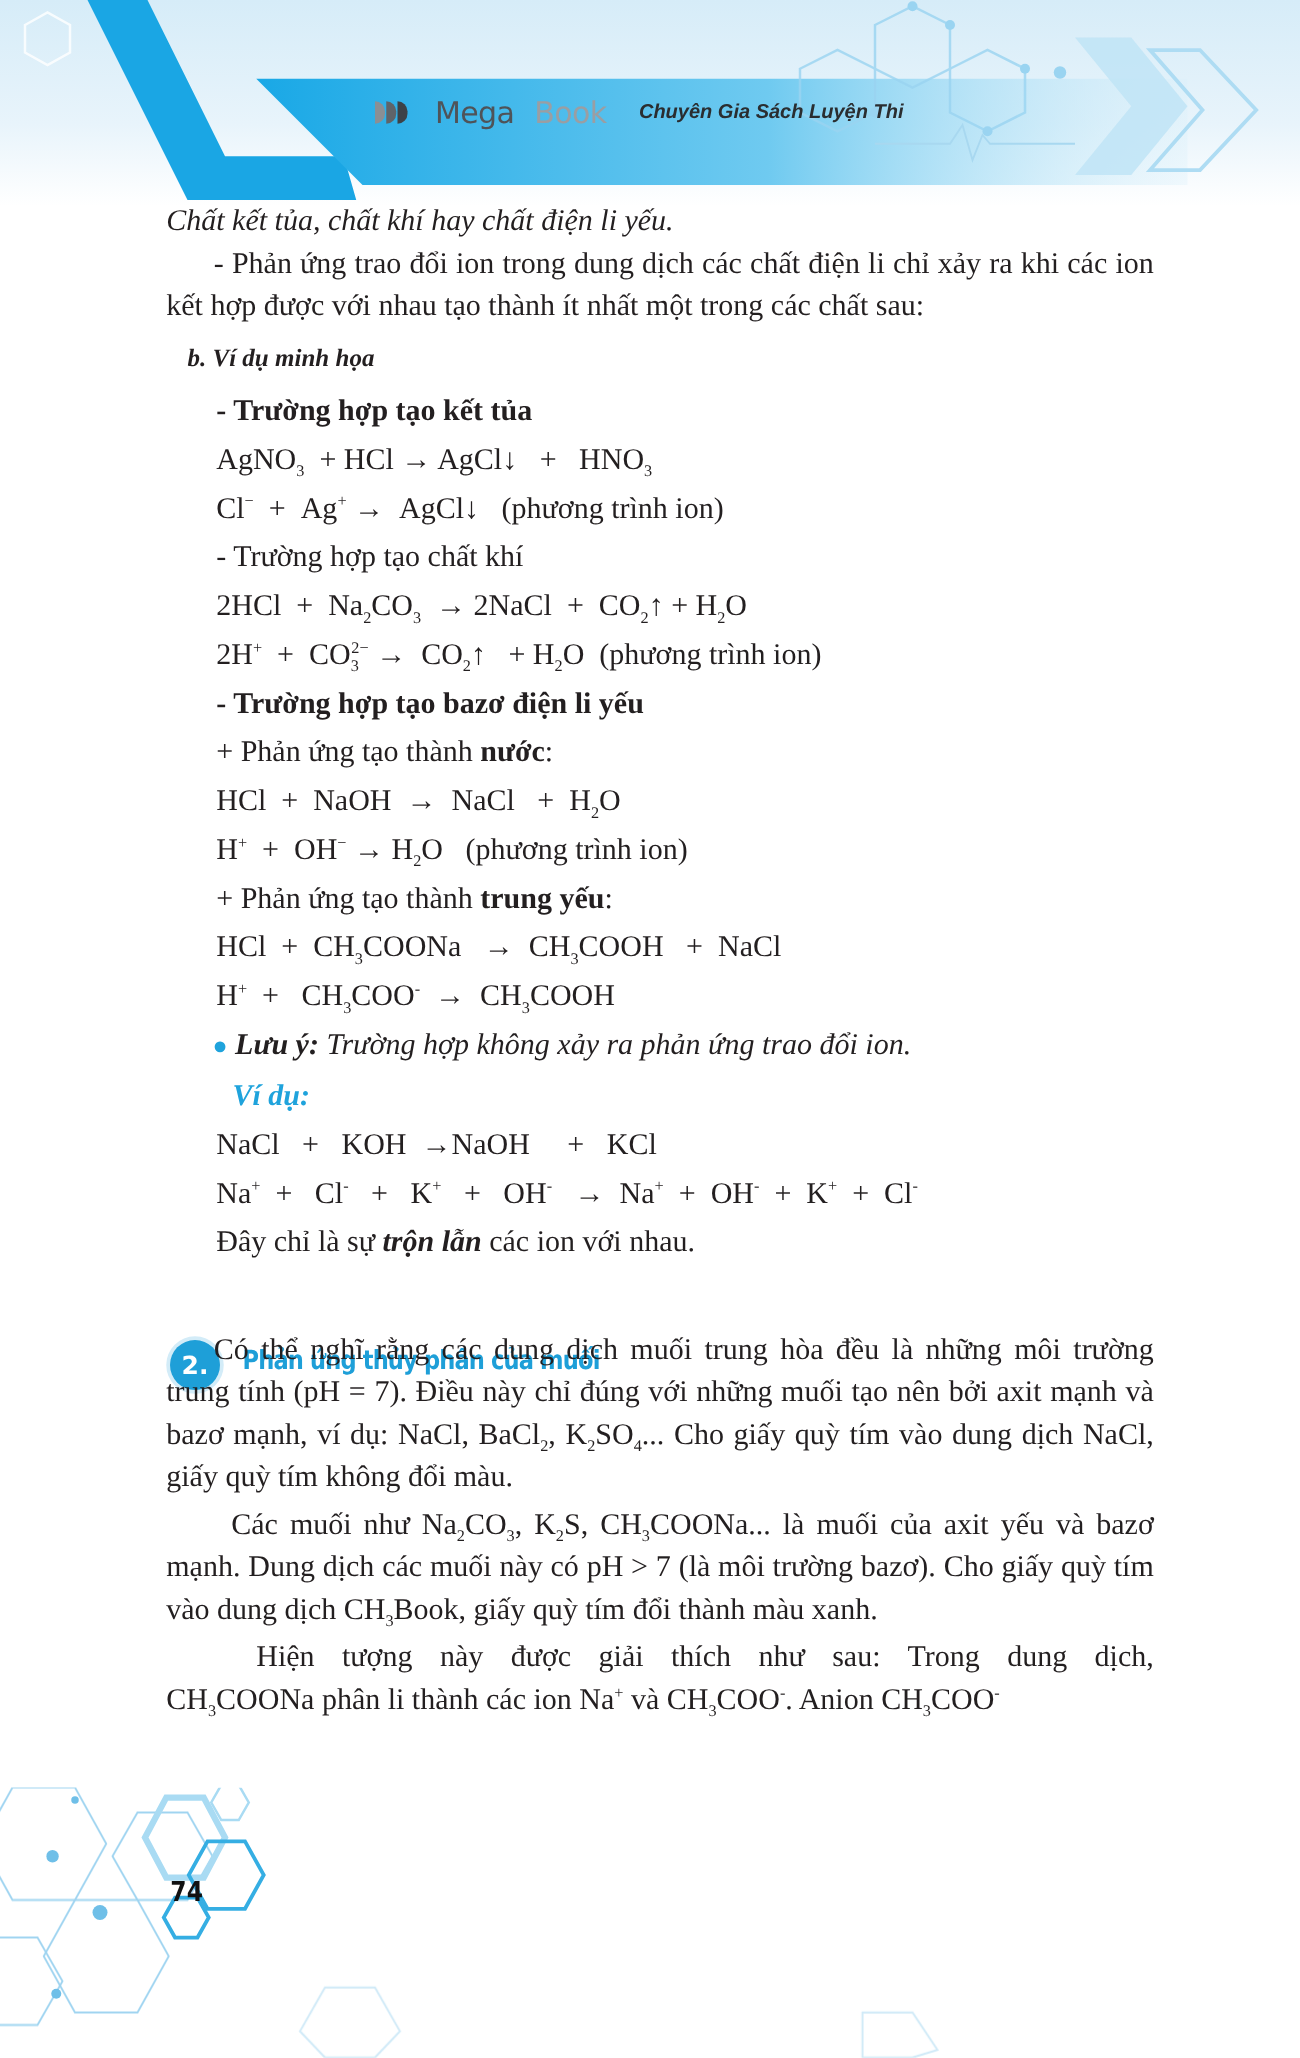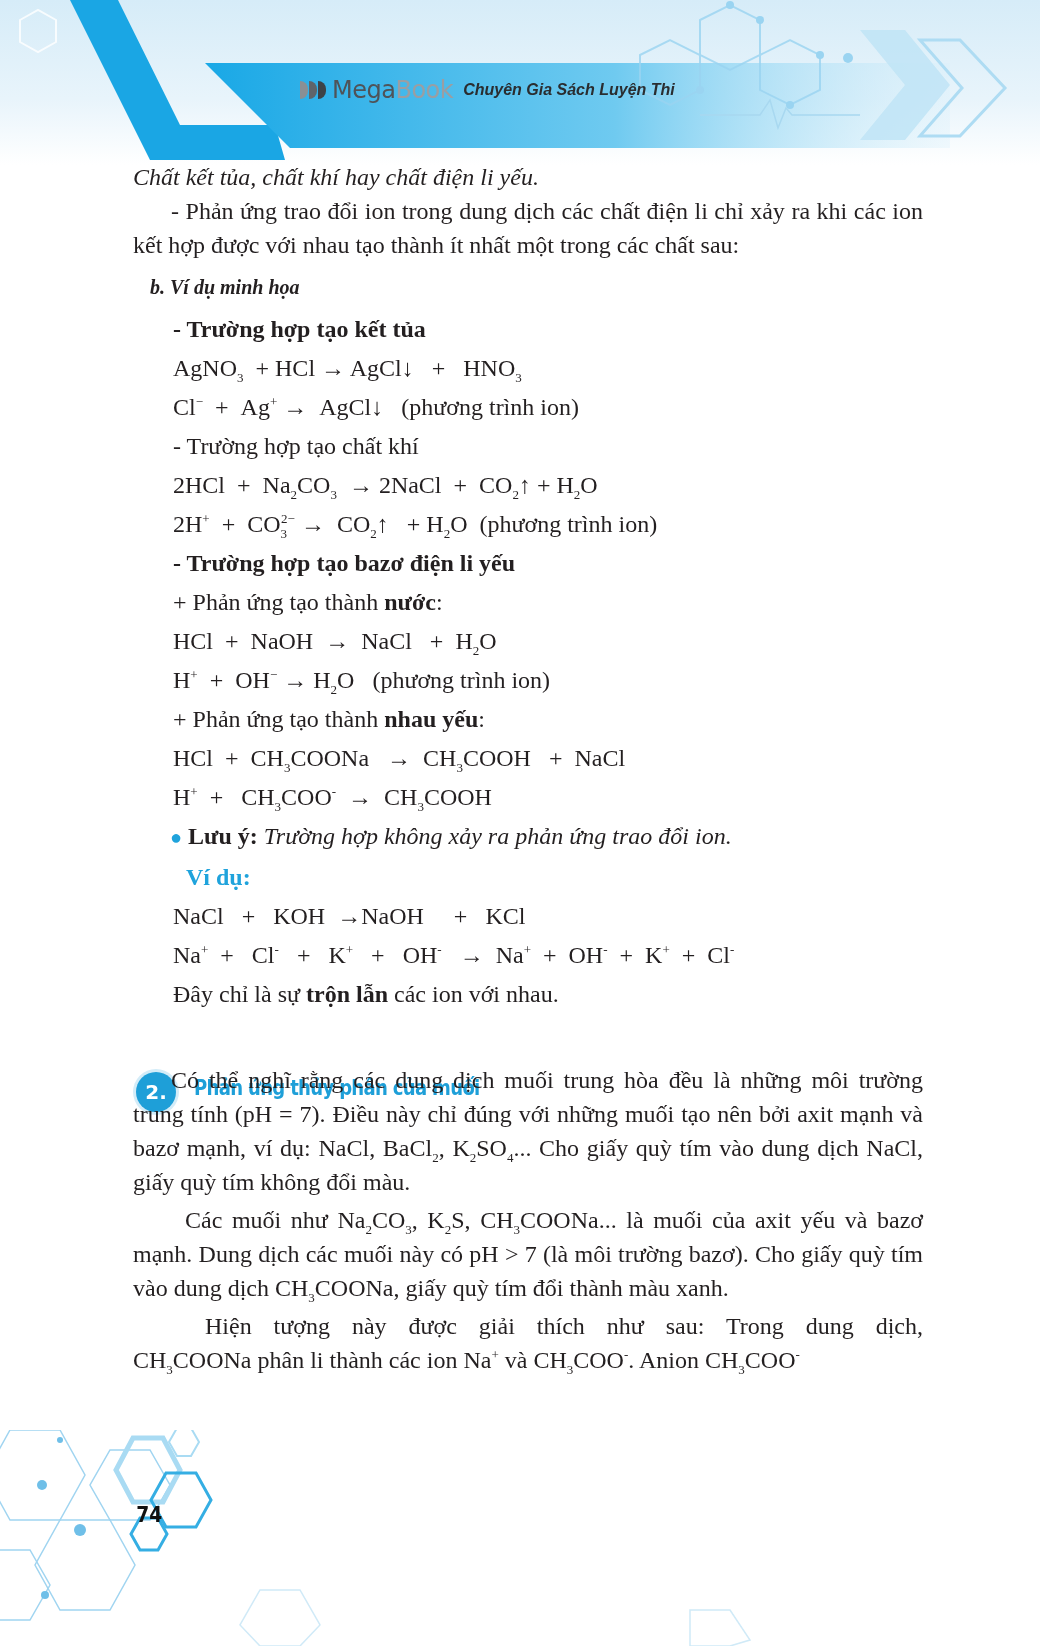--- a/index.html
+++ b/index.html
@@ -10,42 +10,42 @@
     color: #231f20;
   }
   
   .header {
     position: absolute; left: 0; top: 0; width: 1040px; height: 165px;
     background: linear-gradient(180deg, #d6ecf8 0%, #e8f4fb 60%, #ffffff 100%);
     overflow: hidden;
   }
   .header svg { position: absolute; left: 0; top: 0; }
   .brand {
-    position: absolute; left: 300px; top: 76px; display: flex; align-items: center; gap: 4px;
+    position: absolute; left: 300px; top: 76px; display: flex; align-items: center; gap: 20px;
   }
   .brand-logo { width: 28px; height: 20px; display: inline-block; position: relative; }
   .brand-logo span { position: absolute; top: 1px; width: 8px; height: 18px; background: #4a4f55; border-radius: 0 9px 9px 0; }
   .brand-logo span:nth-child(1) { left: 0; background: #8a8f94; }
   .brand-logo span:nth-child(2) { left: 9px; background: #5f6469; }
   .brand-logo span:nth-child(3) { left: 18px; background: #3d4247; }
   .brand-mega { font-family: "DejaVu Sans", sans-serif; font-size: 24px; color: #4f5358; letter-spacing: -0.5px; }
   .brand-book { font-family: "DejaVu Sans", sans-serif; font-size: 24px; color: #9a9ea3; letter-spacing: -0.5px; margin-left: -4px; }
   .brand-tag { font-family: Liberation Sans, sans-serif; font-style: italic; font-size: 16px; color: #2a2d30; margin-left: 6px; font-weight: bold; }
 
   
   .content { position: absolute; left: 133px; top: 160px; width: 790px; font-size: 24px; line-height: 34px; }
   .para { margin: 0; text-align: justify; }
   .indent { text-indent: 38px; }
   .indent2 { text-indent: 52px; }
   .indent3 { text-indent: 72px; }
   .line { position: absolute; white-space: nowrap; font-size: 24px; }
   .eq { left: 173px; }
   .bold { font-weight: bold; }
   .ital { font-style: italic; }
-  .boldital { font-weight: bold; }
+  .boldital { font-weight: bold; font-style: italic; }
   sub { font-size: 13px; vertical-align: -6px; line-height: 0; }
   sup { font-size: 13px; vertical-align: 9px; line-height: 0; }
   .blue { color: #1fa3dc; }
   .bullet { color: #1fa3dc; font-size: 20px; margin-right: 6px; }
 
   .sec-badge {
     position: absolute; left: 136px; top: 1072px; width: 40px; height: 40px; border-radius: 50%;
     background: #1e9fd8; color: #fff; font-family: "DejaVu Sans", sans-serif; font-weight: bold; font-size: 20px;
     display: flex; align-items: center; justify-content: center;
     box-shadow: 0 0 0 3px #d3ecf8;
@@ -126,36 +126,36 @@
 
 <div class="line" style="left:173px; top:433px;">- Trường hợp tạo chất khí</div>
 <div class="line eq" style="top:472px;">2HCl &nbsp;+ &nbsp;Na<sub>2</sub>CO<sub>3</sub> &nbsp;→ 2NaCl &nbsp;+ &nbsp;CO<sub>2</sub>↑ + H<sub>2</sub>O</div>
 <div class="line eq" style="top:511px;">2H<sup>+</sup> &nbsp;+ &nbsp;CO<sub>3</sub><sup style="margin-left:-6px;">2−</sup> → &nbsp;CO<sub>2</sub>↑ &nbsp;&nbsp;+ H<sub>2</sub>O &nbsp;<span>(phương trình ion)</span></div>
 
 <div class="line bold" style="left:173px; top:550px;">- Trường hợp tạo bazơ điện li yếu</div>
 <div class="line" style="left:173px; top:589px;"><span>+ Phản ứng tạo thành </span><span class="bold">nước</span><span>:</span></div>
 <div class="line eq" style="top:628px;">HCl &nbsp;+ &nbsp;NaOH &nbsp;→ &nbsp;NaCl &nbsp;&nbsp;+ &nbsp;H<sub>2</sub>O</div>
 <div class="line eq" style="top:667px;">H<sup>+</sup> &nbsp;+ &nbsp;OH<sup>−</sup> → H<sub>2</sub>O &nbsp;&nbsp;<span>(phương trình ion)</span></div>
 
-<div class="line" style="left:173px; top:706px;"><span>+ Phản ứng tạo thành </span><span class="bold">nhau yếu</span><span>:</span></div>
+<div class="line" style="left:173px; top:706px;"><span>+ Phản ứng tạo thành </span><span class="bold">trung yếu</span><span>:</span></div>
 <div class="line eq" style="top:745px;">HCl &nbsp;+ &nbsp;CH<sub>3</sub>COONa &nbsp;&nbsp;→ &nbsp;CH<sub>3</sub>COOH &nbsp;&nbsp;+ &nbsp;NaCl</div>
 <div class="line eq" style="top:784px;">H<sup>+</sup> &nbsp;+ &nbsp;&nbsp;CH<sub>3</sub>COO<sup>-</sup> &nbsp;→ &nbsp;CH<sub>3</sub>COOH</div>
 
 <div class="line" style="left:170px; top:823px;"><span class="bullet">●</span><span class="boldital">Lưu ý:</span><span class="ital"> Trường hợp không xảy ra phản ứng trao đổi ion.</span></div>
 <div class="line boldital blue" style="left:186px; top:864px;text-align:right;">Ví dụ:</div>
 <div class="line eq" style="top:903px;">NaCl &nbsp;&nbsp;+ &nbsp;&nbsp;KOH &nbsp;→NaOH &nbsp;&nbsp;&nbsp;&nbsp;+ &nbsp;&nbsp;KCl</div>
 <div class="line eq" style="top:942px;">Na<sup>+</sup> &nbsp;+ &nbsp;&nbsp;Cl<sup>-</sup> &nbsp;&nbsp;+ &nbsp;&nbsp;K<sup>+</sup> &nbsp;&nbsp;+ &nbsp;&nbsp;OH<sup>-</sup> &nbsp;&nbsp;→ &nbsp;Na<sup>+</sup> &nbsp;+ &nbsp;OH<sup>-</sup> &nbsp;+ &nbsp;K<sup>+</sup> &nbsp;+ &nbsp;Cl<sup>-</sup></div>
 <div class="line" style="left:173px; top:981px;"><span>Đây chỉ là sự </span><span class="boldital">trộn lẫn</span><span> các ion với nhau.</span></div>
 
 <div class="sec-badge">2.</div>
 <div class="sec-title">Phản ứng thủy phân của muối</div>
 
 <div class="content" style="top:1063px;">
   <p class="para indent"><span>Có thể nghĩ rằng các dung dịch muối trung hòa đều là những môi trường trung tính (pH = 7). Điều này chỉ đúng với những muối tạo nên bởi axit mạnh và bazơ mạnh, ví dụ: NaCl, BaCl</span><sub>2</sub>, K<sub>2</sub>SO<sub>4</sub><span>... Cho giấy quỳ tím vào dung dịch NaCl, giấy quỳ tím không đổi màu.</span></p>
-  <p class="para indent2" style="margin-top:4px;"><span>Các muối như Na</span><sub>2</sub>CO<sub>3</sub>, K<sub>2</sub>S, CH<sub>3</sub>COONa<span>... là muối của axit yếu và bazơ mạnh. Dung dịch các muối này có pH &gt; 7 (là môi trường bazơ). Cho giấy quỳ tím vào dung dịch CH</span><sub>3</sub><span>COONa, giấy quỳ tím đổi thành màu xanh.</span></p>
+  <p class="para indent2" style="margin-top:4px;"><span>Các muối như Na</span><sub>2</sub>CO<sub>3</sub>, K<sub>2</sub>S, CH<sub>3</sub>COONa<span>... là muối của axit yếu và bazơ mạnh. Dung dịch các muối này có pH &gt; 7 (là môi trường bazơ). Cho giấy quỳ tím vào dung dịch CH</span><sub>3</sub><span>Book, giấy quỳ tím đổi thành màu xanh.</span></p>
   <p class="para indent3" style="margin-top:4px;"><span class="spaced">Hiện tượng này được giải thích như sau: Trong dung dịch,</span> CH<sub>3</sub><span>COONa phân li thành các ion Na</span><sup>+</sup><span> và CH</span><sub>3</sub><span>COO</span><sup>-</sup><span>. Anion  CH</span><sub>3</sub><span>COO</span><sup>-</sup></p>
 </div>
 
 <svg class="footer-deco" width="1040" height="216">
   <g fill="none" stroke="#8fcdee" stroke-width="1.5" opacity="0.85">
     <polygon points="10,0 60,0 85,45 60,90 10,90 -15,45"></polygon>
     <polygon points="60,90 110,90 135,135 110,180 60,180 35,135"></polygon>
     <polygon points="-10,120 30,120 50,155 30,190 -10,190"></polygon>
     <polygon points="110,20 150,20 170,55 150,90 110,90 90,55"></polygon>
     <polygon points="260,160 300,160 320,195 300,216 260,216 240,195" opacity="0.5"></polygon>

